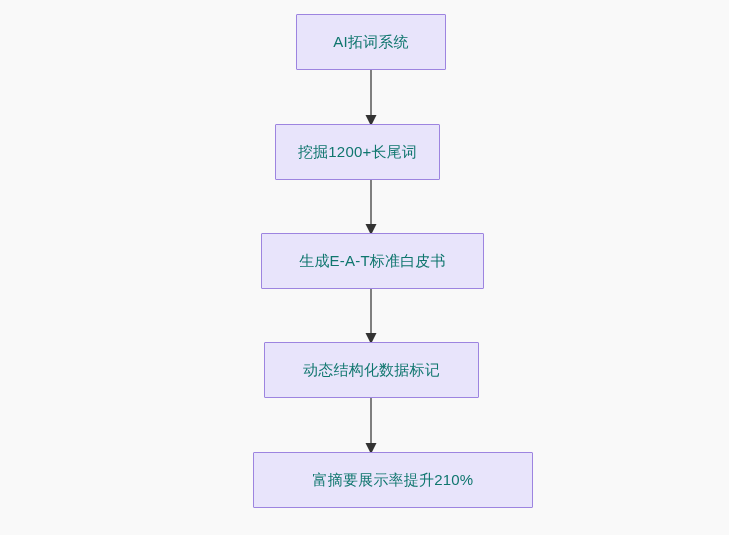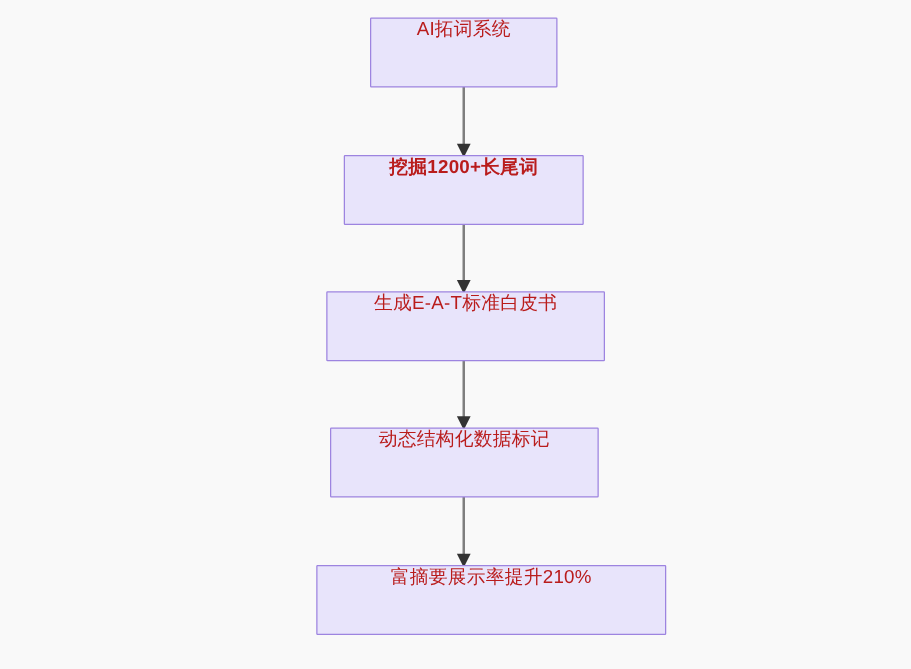--- a/index.html
+++ b/index.html
@@ -19,23 +19,23 @@
     height: 535px;
     background: #f9f9f9;
   }
   .flow-node {
     position: absolute;
     box-sizing: border-box;
     background: #e8e4fb;
     border: 1.4px solid #9d84e0;
     border-radius: 1px;
     display: flex;
-    align-items: flex-start;
+    align-items: center;
     justify-content: center;
-    color: #b91c1c;
+    color: #0f766e;
     font-size: 15px;
     line-height: 1.2;
     letter-spacing: 0.2px;
     white-space: nowrap;
   }
   .flow-node .node-label {
     display: block;
   }
   .flow-edge {
     position: absolute;
@@ -76,21 +76,21 @@
     <svg width="32" height="60" viewBox="0 0 32 60" xmlns="http://www.w3.org/2000/svg">
       <line x1="16" y1="0" x2="16" y2="50" stroke="#7f7f7f" stroke-width="2"></line>
       <polygon points="16,58 10.5,47 21.5,47" fill="#333333"></polygon>
     </svg>
   </div>
 
   <div class="flow-node" style="left:296px; top:14px; width:150px; height:56px;">
     <span class="node-label">AI拓词系统</span>
   </div>
 
-  <div class="flow-node" style="left:275px; top:124px; width:192px; height:56px;font-weight:bold;">
+  <div class="flow-node" style="left:275px; top:124px; width:165px; height:56px;">
     <span class="node-label">挖掘1200+长尾词</span>
   </div>
 
   <div class="flow-node" style="left:264px; top:342px; width:215px; height:56px;">
     <span class="node-label">动态结构化数据标记</span>
   </div>
 
   <div class="flow-node" style="left:261px; top:233px; width:223px; height:56px;">
     <span class="node-label">生成E-A-T标准白皮书</span>
   </div>

